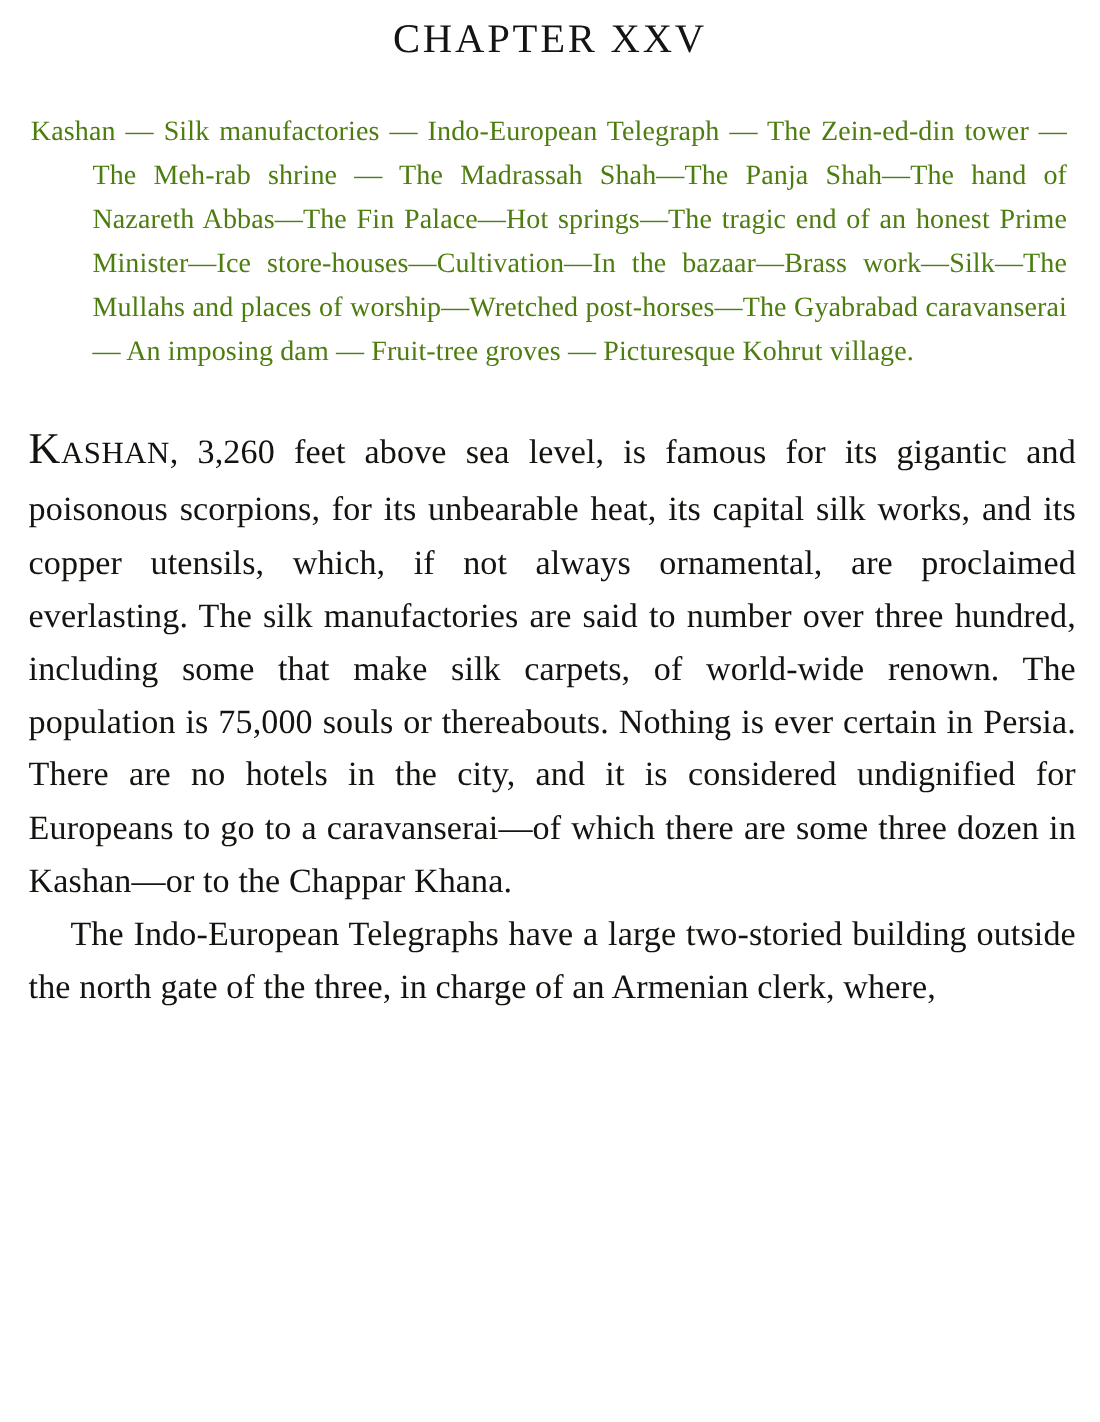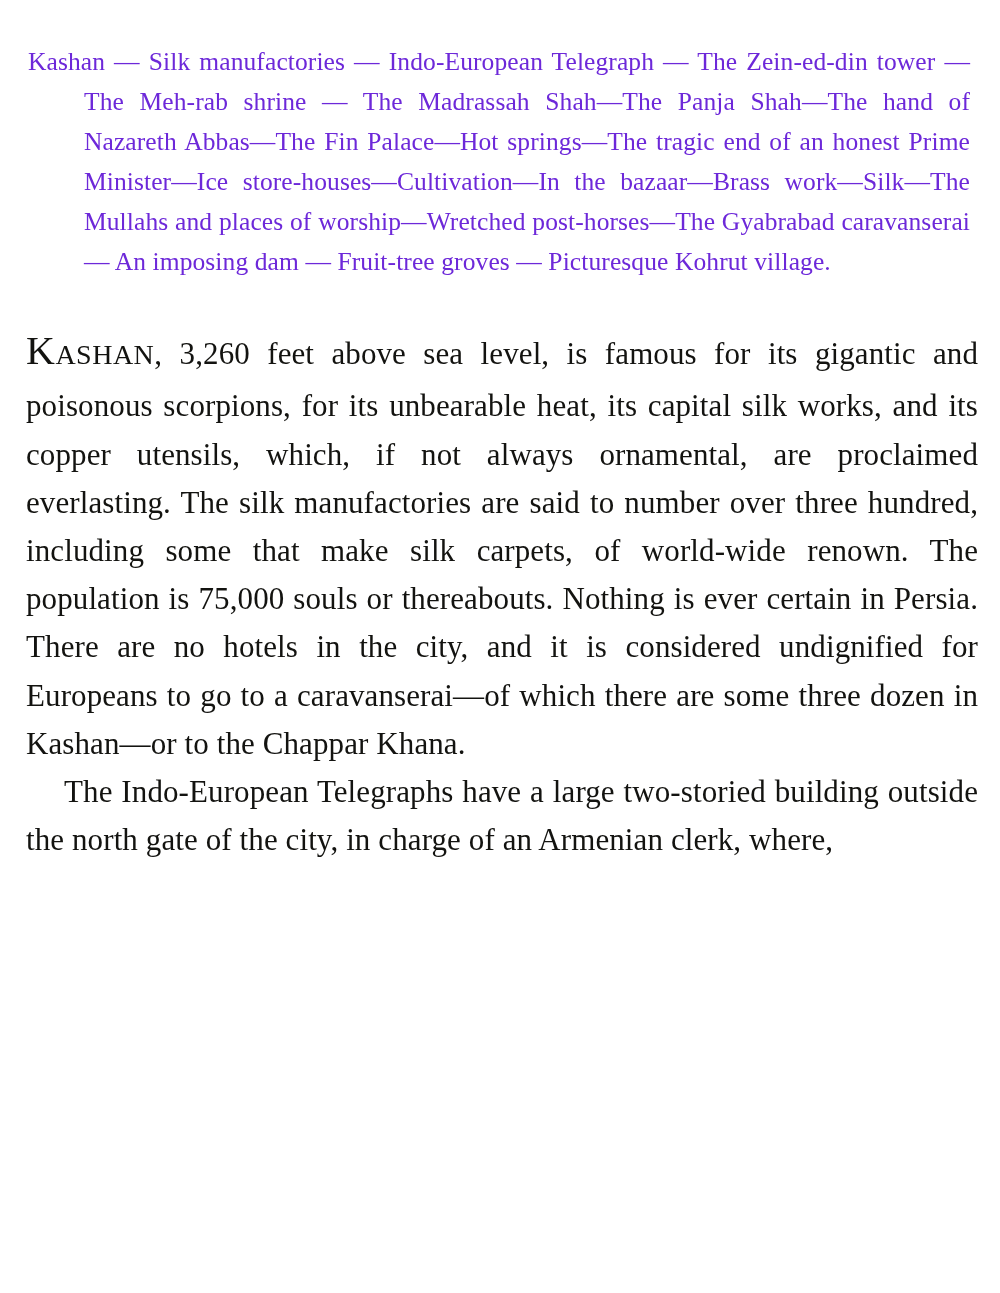--- a/index.html
+++ b/index.html
@@ -30,21 +30,21 @@
     padding: 0;
     font-family: "Liberation Serif", serif;
     color: #141412;
   }
   .synopsis {
     margin: 42px 30px 12px 28px;
     font-size: 25.5px;
     line-height: 1.57;
     text-align: justify;
     text-justify: inter-word;
-    color: #6d28d9;
+    color: #4d7c0f;
     letter-spacing: 0.1px;
   }
   .synopsis p {
     margin: 0;
     text-indent: 0;
   }
   .synopsis .hang {
     padding-left: 56px;
     text-indent: -56px;
   }
@@ -69,23 +69,24 @@
   }
   .dropword {
     font-size: 40px;
   }
 </style>
 </head>
 <body>
 
 <div class="page">
 
+  <h1 class="chapter-heading">CHAPTER XXV</h1>
 
   <div class="synopsis">
     <p class="hang">Kashan — Silk manufactories — Indo-European Telegraph — The Zein-ed-din tower — The Meh-rab shrine — The Madrassah Shah—The Panja Shah—The hand of Nazareth Abbas—The Fin Palace—Hot springs—The tragic end of an honest Prime Minister—Ice store-houses—Cultivation—In the bazaar—Brass work—Silk—The Mullahs and places of worship—Wretched post-horses—The Gyabrabad caravanserai — An imposing dam — Fruit-tree groves — Picturesque Kohrut village.</p>
   </div>
 
   <div class="body-text">
     <p><span class="smallcaps dropword">Kashan</span><span>, 3,260 feet above sea level, is famous for its gigantic and poisonous scorpions, for its unbearable heat, its capital silk works, and its copper utensils, which, if not always ornamental, are proclaimed everlasting. The silk manufactories are said to number over three hundred, including some that make silk carpets, of world-wide renown. The population is 75,000 souls or thereabouts. Nothing is ever certain in Persia. There are no hotels in the city, and it is considered undignified for Europeans to go to a caravanserai—of which there are some three dozen in Kashan—or to the Chappar Khana.</span></p>
-    <p class="indent"><span>The Indo-European Telegraphs have a large two-storied building outside the north gate of the city, in charge of an Armenian clerk, where,</span></p>
+    <p class="indent"><span>The Indo-European Telegraphs have a large two-storied building outside the north gate of the three, in charge of an Armenian clerk, where,</span></p>
   </div>
 
 </div>
 
 </body></html>

